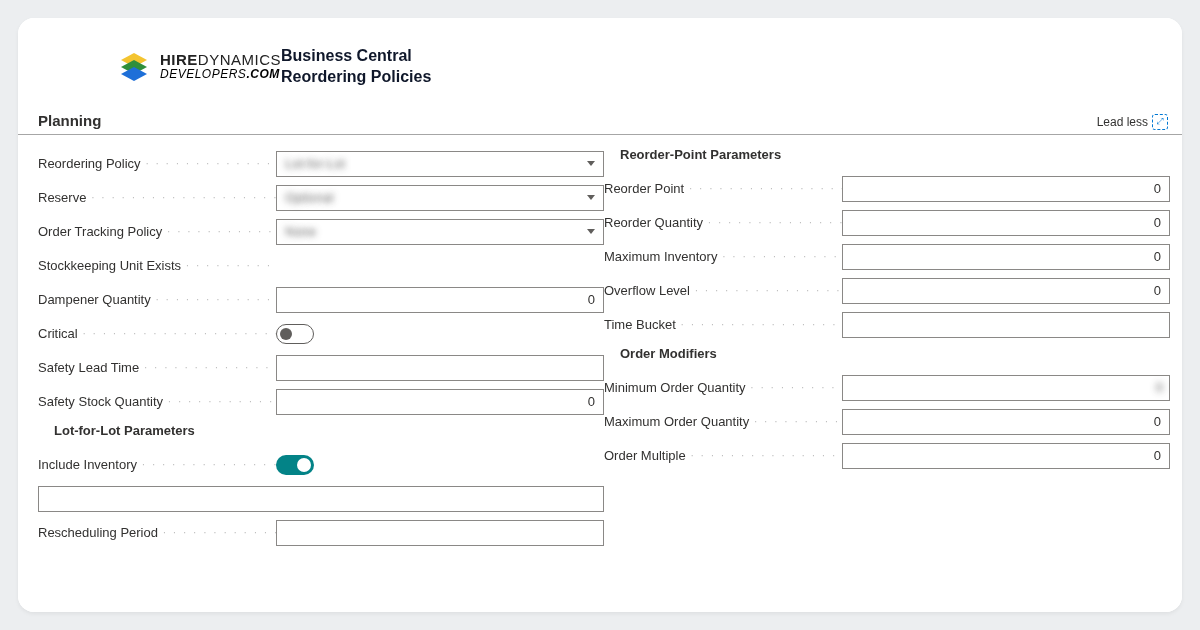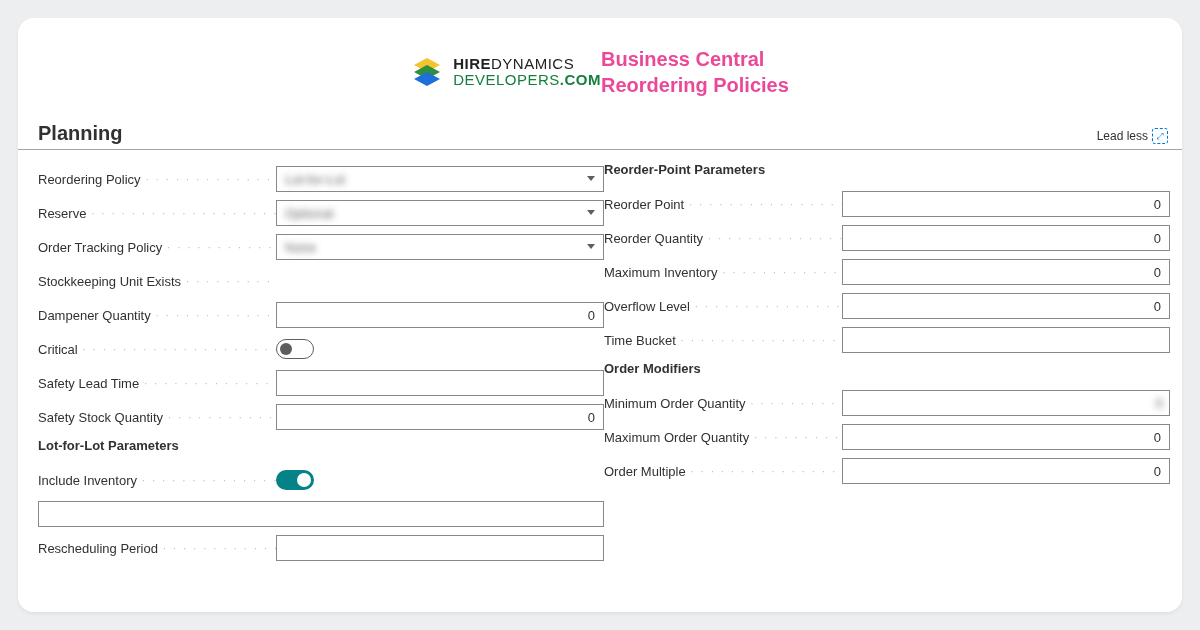--- a/index.html
+++ b/index.html
@@ -25,21 +25,21 @@
     border-radius: 16px;
     box-shadow: 0 2px 4px rgba(0,0,0,0.06);
     overflow: hidden;
     position: relative;
     display: flex;
     flex-direction: column;
   }
   .header {
     display: flex;
     align-items: center;
-    justify-content: center;
+    justify-content: flex-start;
     padding: 28px 100px 20px 100px;
     background: #fff;
   }
   .logo-block {
     display: flex;
     align-items: center;
     gap: 10px;
   }
   .logo-icon {
     width: 32px;
@@ -50,46 +50,47 @@
   .logo-text { line-height: 1.1; }
   .logo-text .l1 {
     font-weight: 800;
     font-size: 15px;
     letter-spacing: 0.5px;
     color: #222;
   }
   .logo-text .l1 span { font-weight: 400; }
   .logo-text .l2 {
     font-weight: 400;
-    font-size: 15px;
+    font-size: 12px;
     letter-spacing: 0.5px;
-    color: #15803d;
+    color: #000000;
+    font-style: italic;
   }
   .logo-text .l2 b { font-weight: 800; }
   .title-block {
     text-align: left;
-    color: #ec4899;
+    color: #0f172a;
     font-weight: 700;
-    font-size: 20px;
+    font-size: 16px;
     line-height: 1.3;
   }
   .panel {
     flex: 1;
     background: #fff;
     overflow: hidden;
   }
   .panel-header {
     display: flex;
     align-items: baseline;
     justify-content: space-between;
     padding: 4px 14px 4px 20px;
     border-bottom: 1px solid #a6a6a6;
   }
   .panel-title {
-    font-size: 20px;
+    font-size: 15px;
     font-weight: 700;
     color: #323130;
   }
   .show-less {
     font-size: 12px;
     color: #323130;
     display: flex;
     align-items: center;
     gap: 4px;
     cursor: pointer;
@@ -107,21 +108,21 @@
   }
   .columns {
     display: flex;
     padding: 12px 12px 0 20px;
   }
   .col { flex: 1; }
   .group-head {
     font-weight: 700;
     color: #323130;
     font-size: 13px;
-    margin: 4px 0 10px 0;
+    margin: 4px 0 10px 16px;
   }
   .field-row {
     display: flex;
     align-items: center;
     height: 34px;
   }
   .field-label {
     width: 238px;
     color: #323130;
     font-size: 13px;

